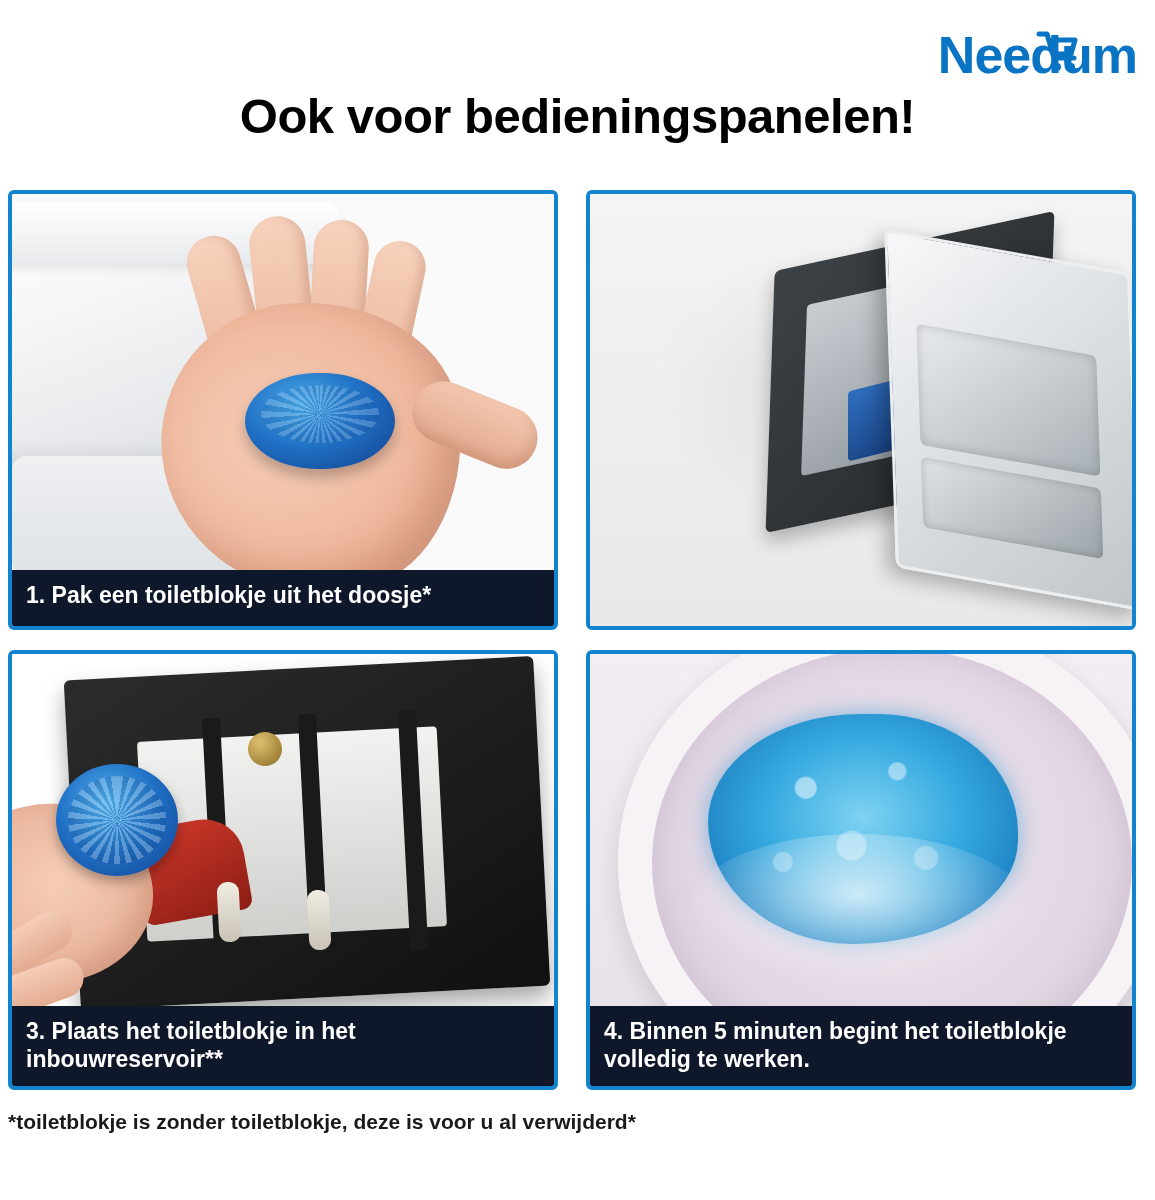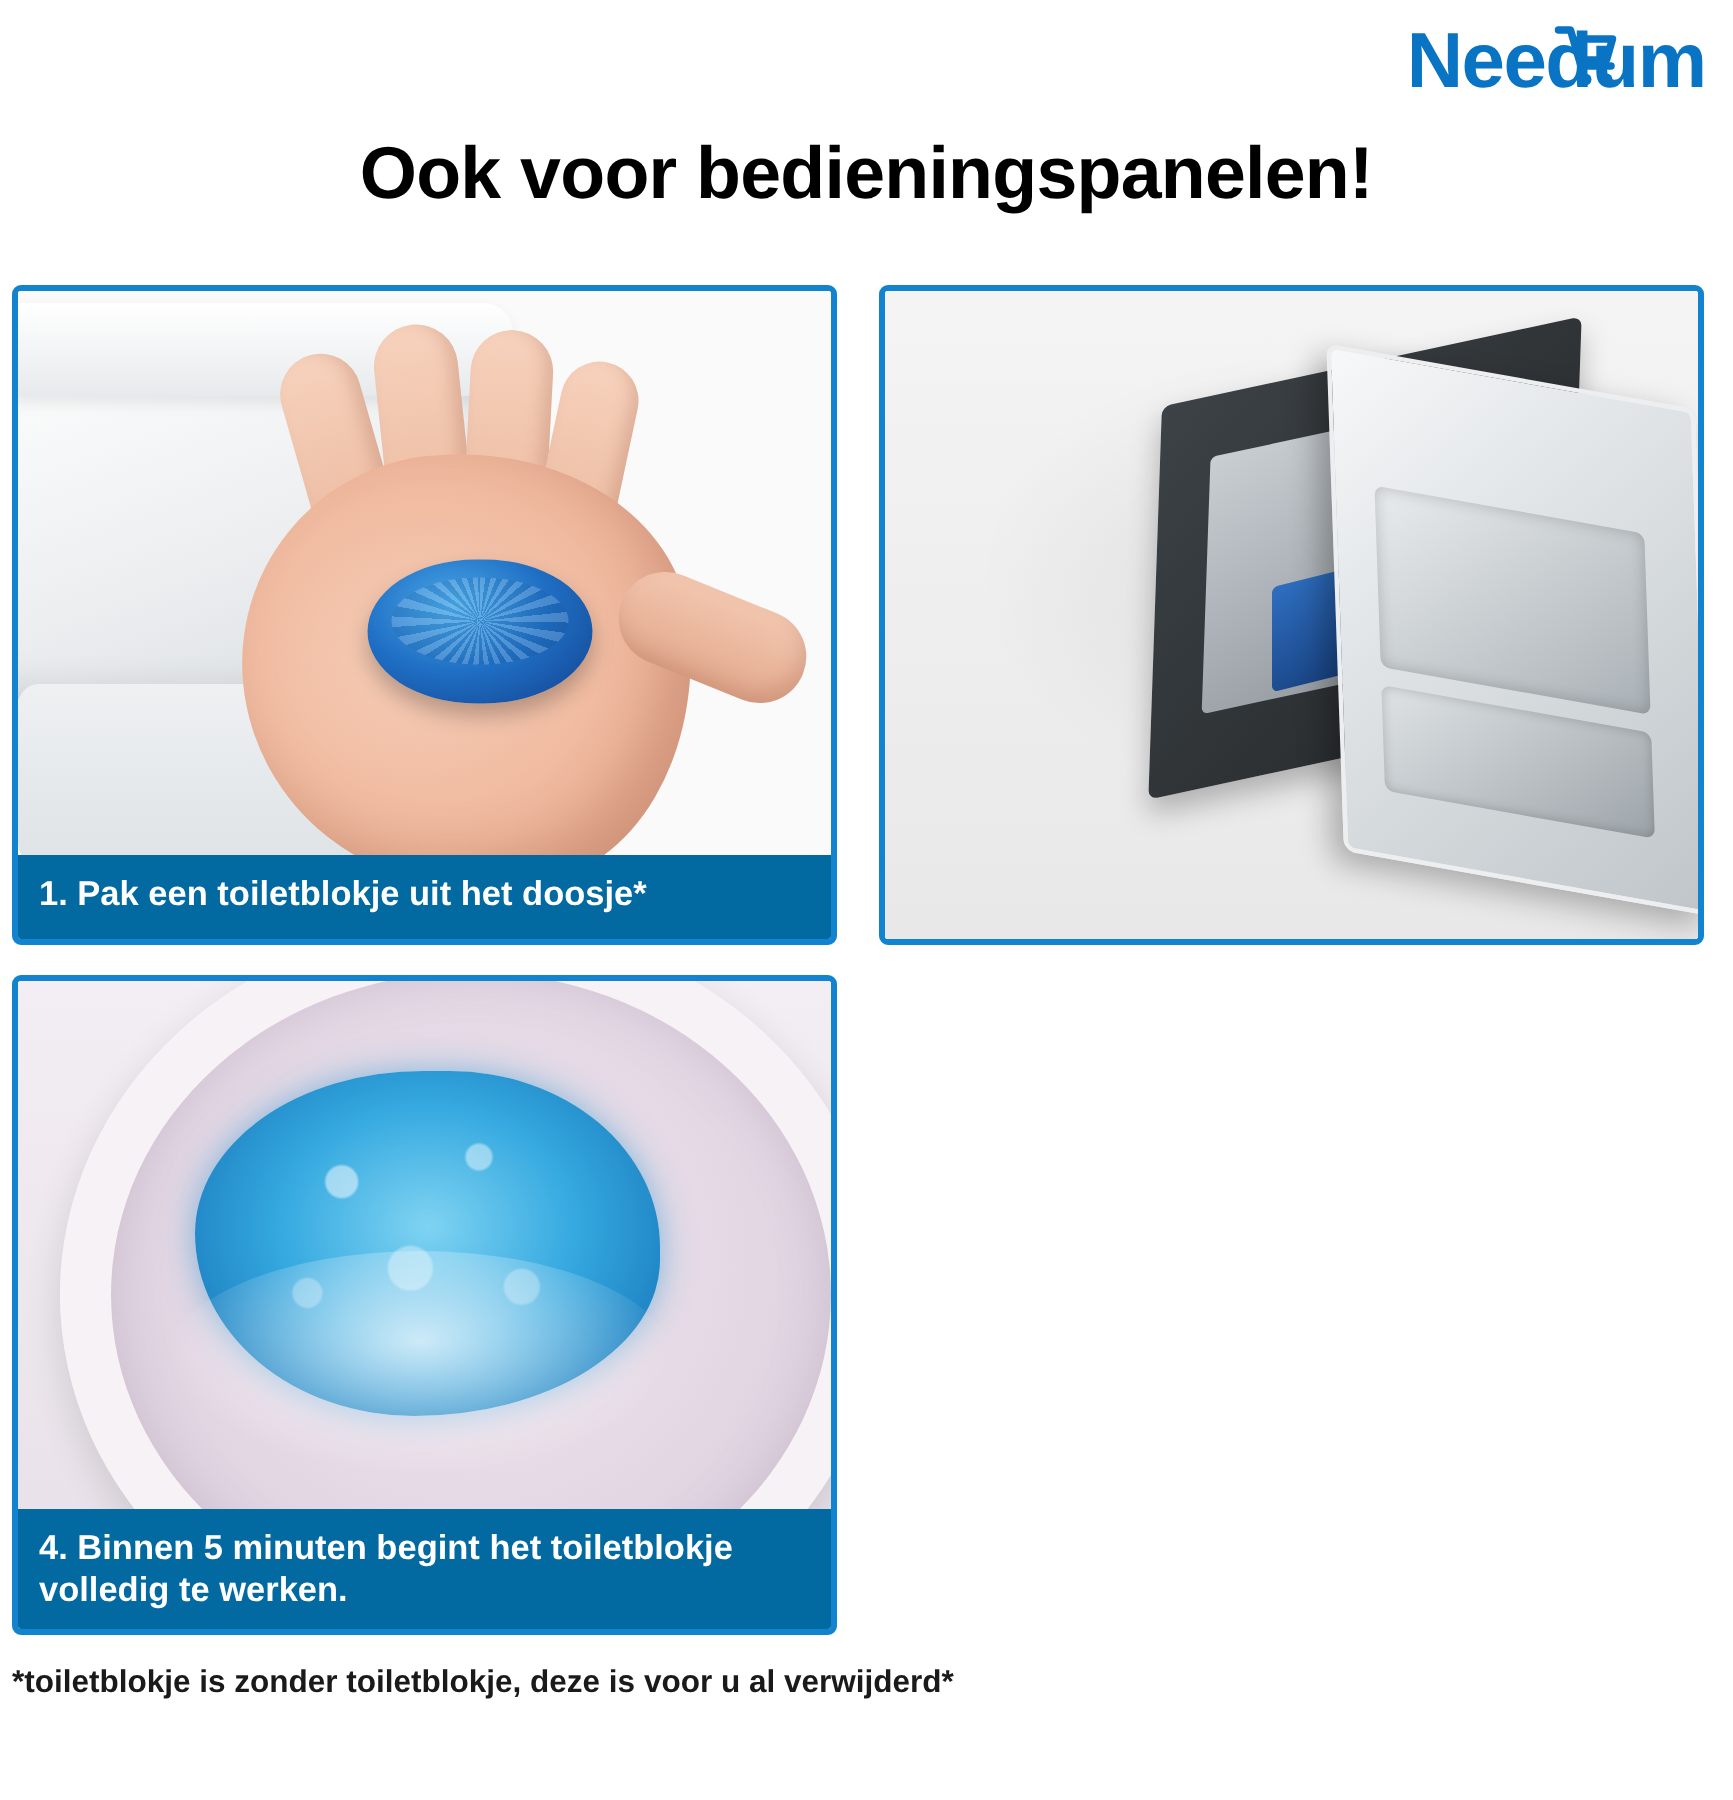--- a/index.html
+++ b/index.html
@@ -11,21 +11,21 @@
     height: 1200px;
     background: #ffffff;
     font-family: "Liberation Sans", sans-serif;
     overflow: hidden;
     position: relative;
   }
 
   
   .brand {
     position: absolute;
-    top: 6px;
+    top: 20px;
     right: 18px;
     display: flex;
     align-items: center;
     height: 70px;
   }
   .brand-text {
     font-size: 52px;
     font-weight: 700;
     color: #0a74c4;
     letter-spacing: -1px;
@@ -74,21 +74,21 @@
     display: flex;
     flex-direction: column;
   }
   .card-photo {
     flex: 1 1 auto;
     position: relative;
     overflow: hidden;
     background: #f2f2f2;
   }
   .card-caption {
-    background: #0369a1;
+    background: #0f172a;
     color: #ffffff;
     font-size: 23px;
     font-weight: 700;
     line-height: 1.22;
     padding: 11px 14px 13px 14px;
     min-height: 56px;
     box-sizing: border-box;
   }
 
   
@@ -341,20 +341,41 @@
       <div class="frame-dark"></div>
       <div class="frame-inner"></div>
       <div class="blue-part"></div>
       <div class="plate">
         <div class="plate-btn-big"></div>
         <div class="plate-btn-small"></div>
       </div>
     </div>
   </div>
 
+  <div class="card">
+    <div class="card-photo">
+      <div class="ill3-bg"></div>
+      <div class="res-body"></div>
+      <div class="res-white"></div>
+      <div class="res-bar rb1"></div>
+      <div class="res-bar rb2"></div>
+      <div class="res-bar rb3"></div>
+      <div class="res-brass"></div>
+      <div class="red-flap"></div>
+      <div class="peg peg1"></div>
+      <div class="peg peg2"></div>
+      <div class="hand3">
+        <div class="hand3-f h3f1"></div>
+        <div class="hand3-f h3f2"></div>
+
+      </div>
+      <div class="tablet-blue2"></div>
+    </div>
+    <div class="card-caption">3. Plaats het toiletblokje in het inbouwreservoir**</div>
+  </div>
 
   <div class="card">
     <div class="card-photo">
       <div class="ill4-bg"></div>
       <div class="seat"></div>
       <div class="water"></div>
       <div class="foam"></div>
     </div>
     <div class="card-caption">4. Binnen 5 minuten begint het toiletblokje volledig te werken.</div>
   </div>

